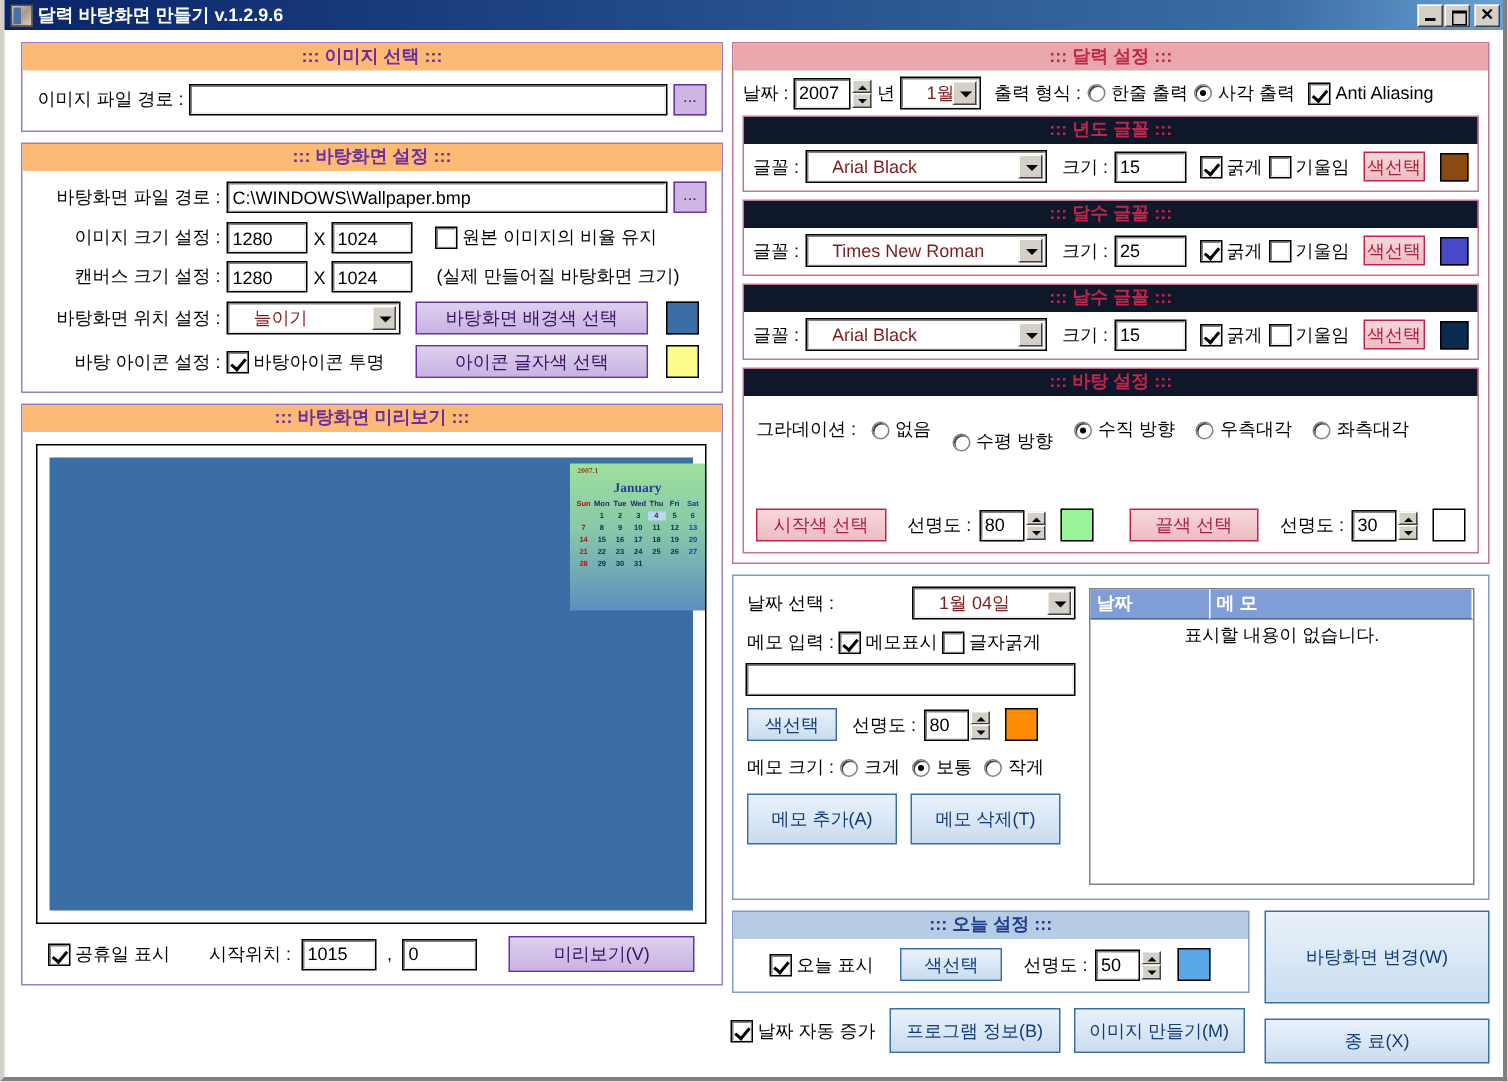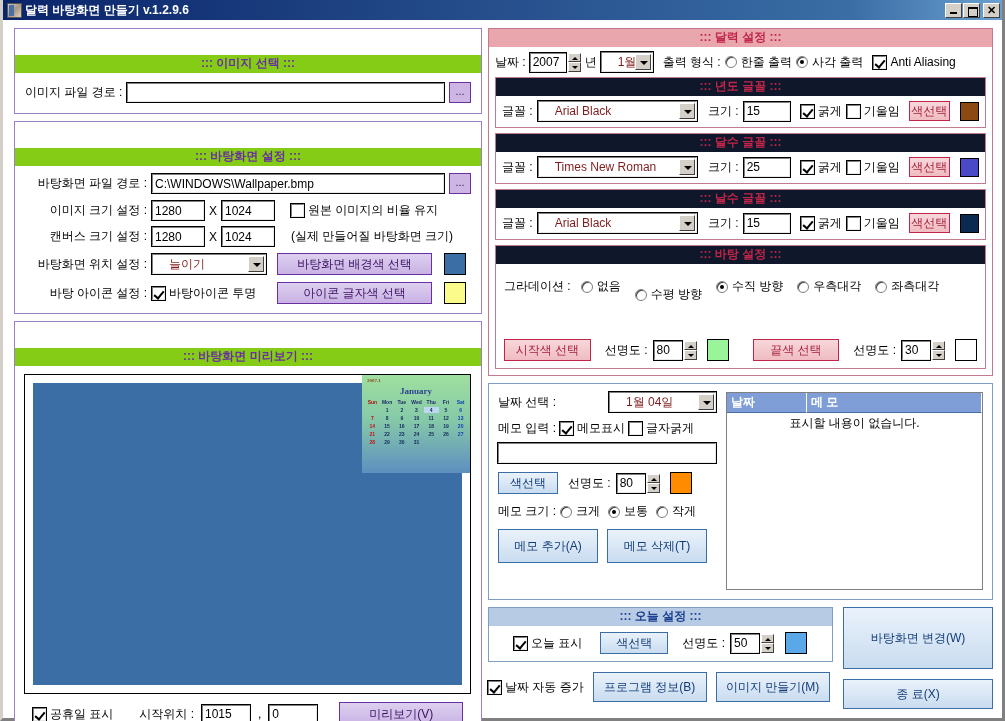--- a/index.html
+++ b/index.html
@@ -66,21 +66,21 @@
   
   .grp { border:1px solid; background:#ffffff; margin-bottom:7px; }
   .grp > .hdr {
     text-align:center; font-weight:bold; font-size:12px;
     padding:2px 0 3px; line-height:13px;
   }
   .grp > .body { padding:6px 8px 7px; }
 
   
   .purple { border-color:#9b7fc4; }
-  .purple > .hdr { background:#84cc16; color:#6a2fa0;margin-top:26px; }
+  .purple > .hdr { background:#fdba74; color:#6a2fa0; }
   
   .pink { border-color:#c27b8e; }
   .pink > .hdr { background:#e9a7ad; color:#c0254a; }
   
   .blue { border-color:#7f9ec4; }
   .blue > .hdr { background:#b8cbe4; color:#1c3f8f; }
 
   
   .sub { border:1px solid #c27b8e; margin-top:5px; }
   .sub > .hdr { background:#0f172a; color:#c0254a; text-align:center;
@@ -202,21 +202,21 @@
   .preview-wrap { padding:8px 9px 0; }
   .preview {
     position:relative; width:447px; height:320px;
     border:1px solid #000; background:#ffffff; overflow:hidden;
   }
   .pv-desk {
     position:absolute; left:8px; top:8px; right:8px; bottom:8px;
     background:#3b6ea5;
   }
   .pv-cal {
-    position:absolute; right:0; top:0; width:108px; height:98px;
+    position:absolute; right:0; top:12px; width:90px; height:98px;
     background:linear-gradient(to bottom,#9fdf9f 0%,#86c9a8 45%,#5e8fc0 100%);
     font-family:"Liberation Serif",serif;
     overflow:hidden;
   }
   .pv-year { position:absolute; left:5px; top:3px; font-size:5px; font-weight:bold; color:#8a4a1a; letter-spacing:0; }
   .pv-month{ position:absolute; left:0; right:0; top:11px; text-align:center; font-size:9px; font-weight:bold; color:#2a3f8f; font-family:"Liberation Serif",serif; }
   .pv-grid { position:absolute; left:3px; top:24px; right:2px;
              display:grid; grid-template-columns:repeat(7,1fr); row-gap:2px;
              font-size:5px; font-weight:bold; text-align:center;
              font-family:"Liberation Sans",sans-serif; }

